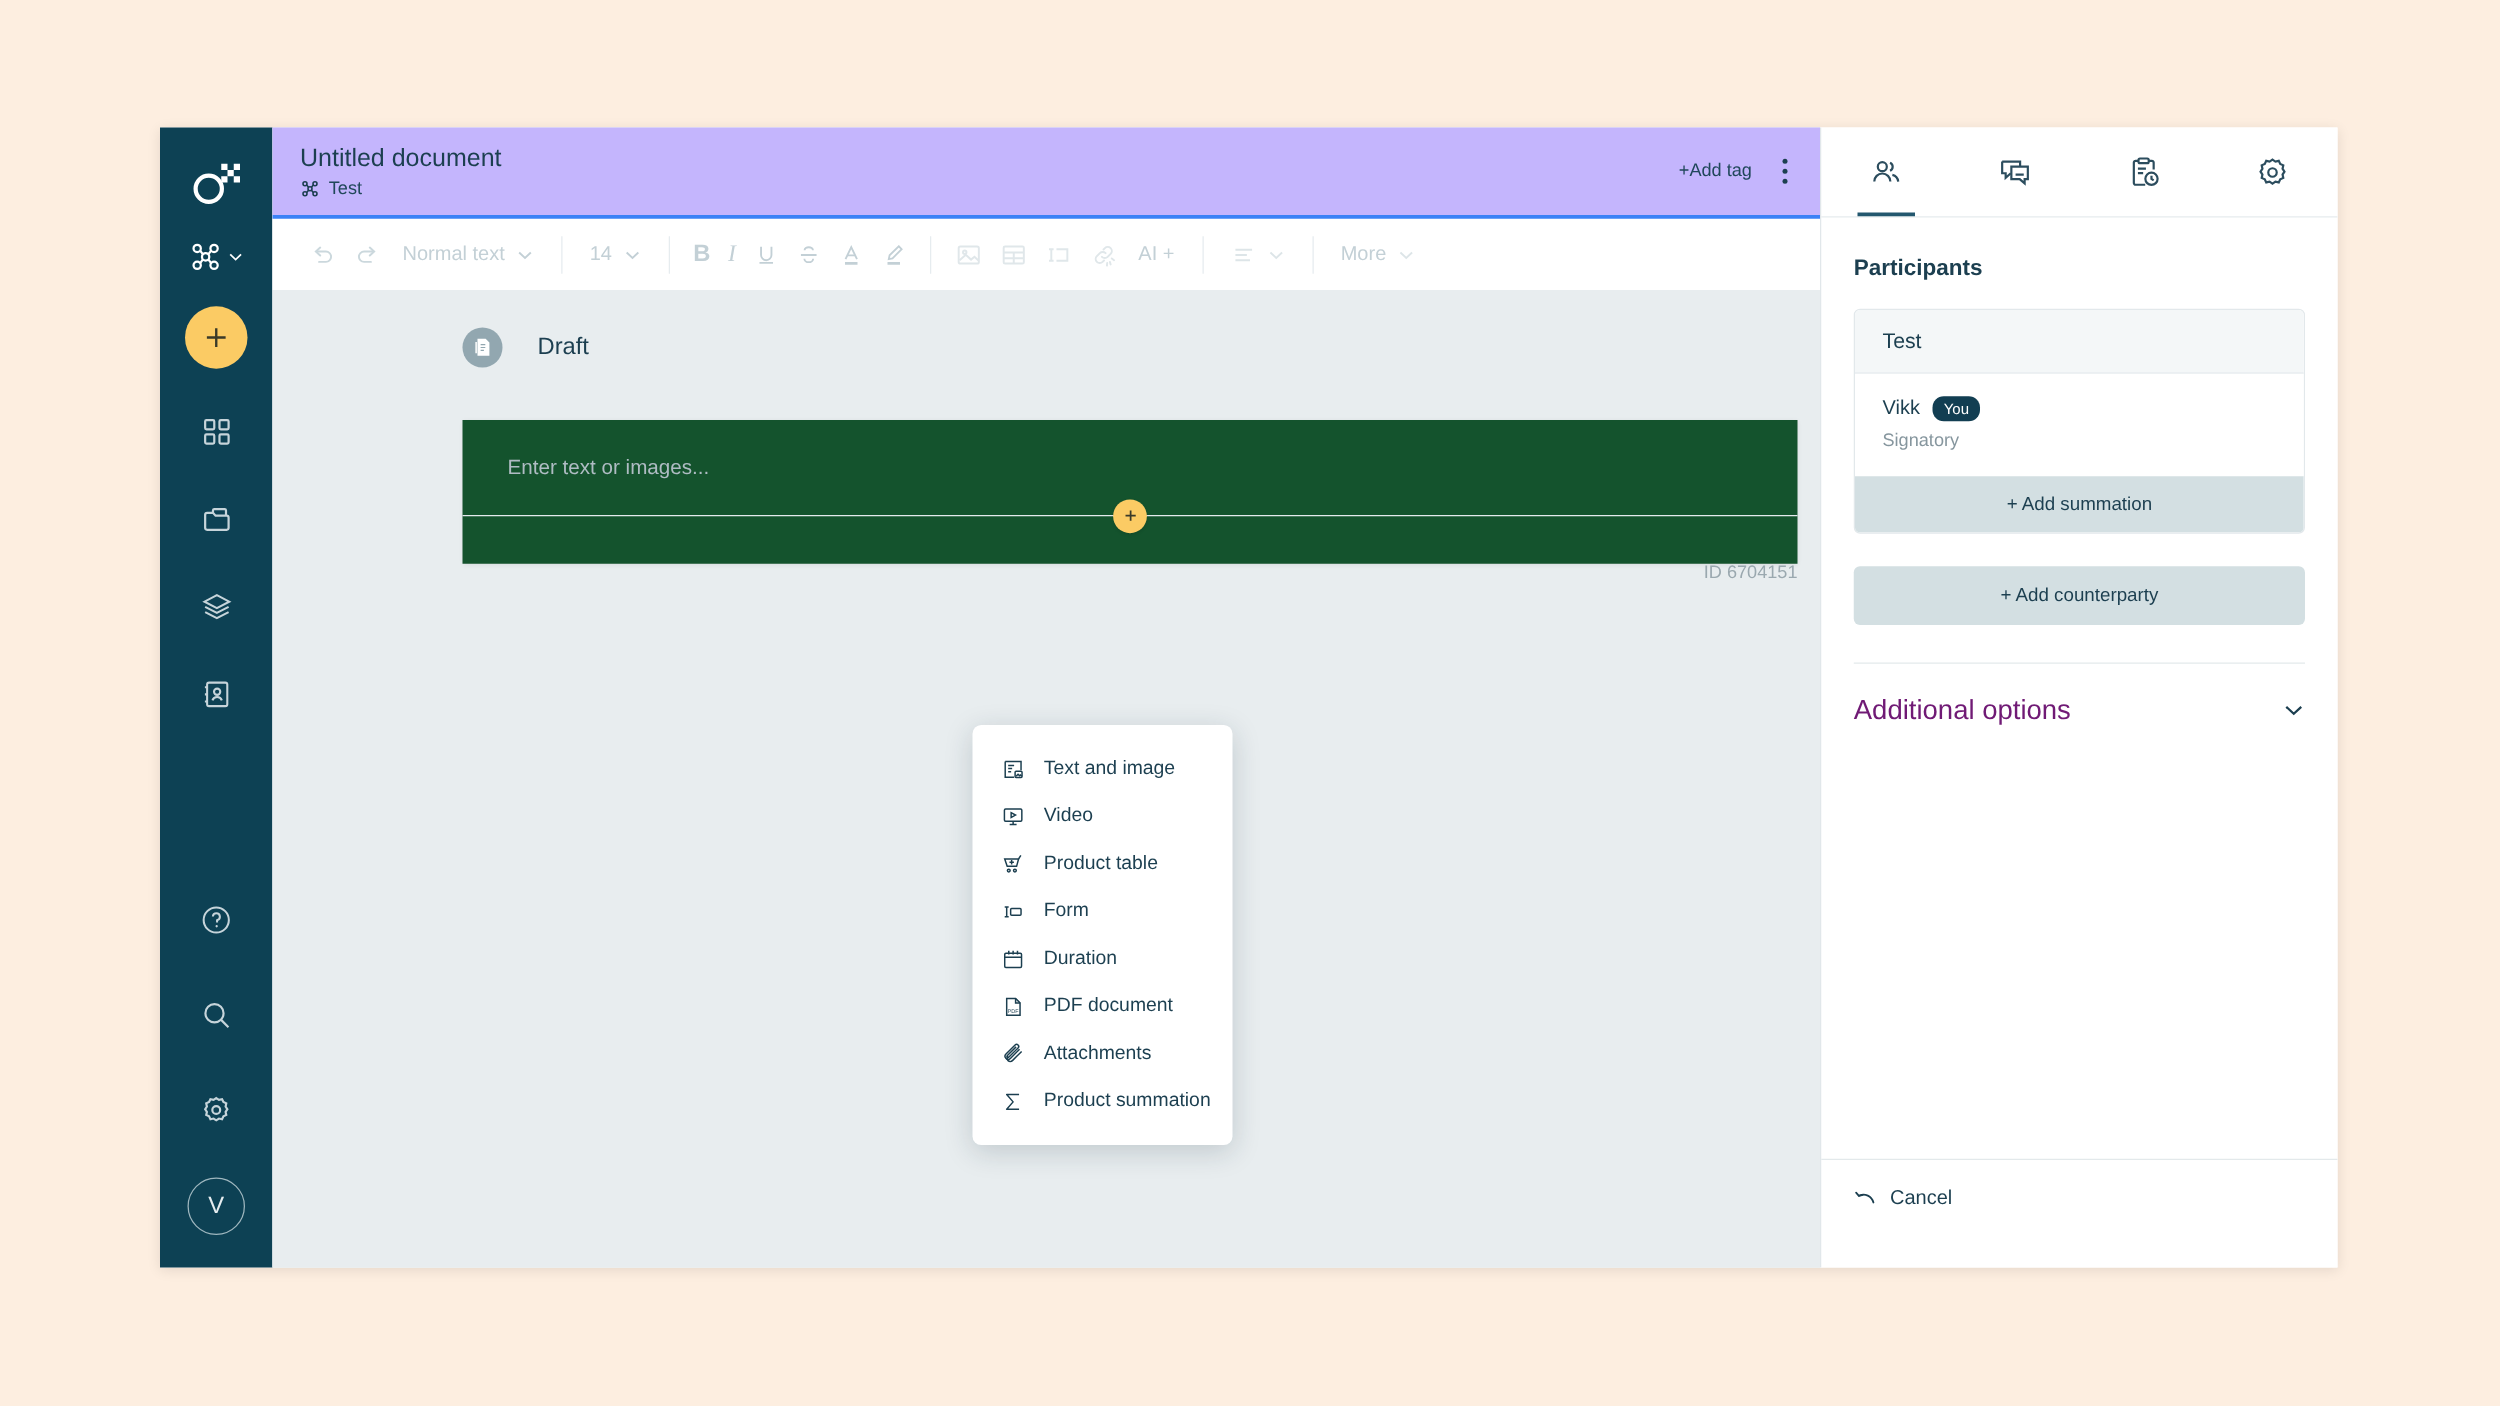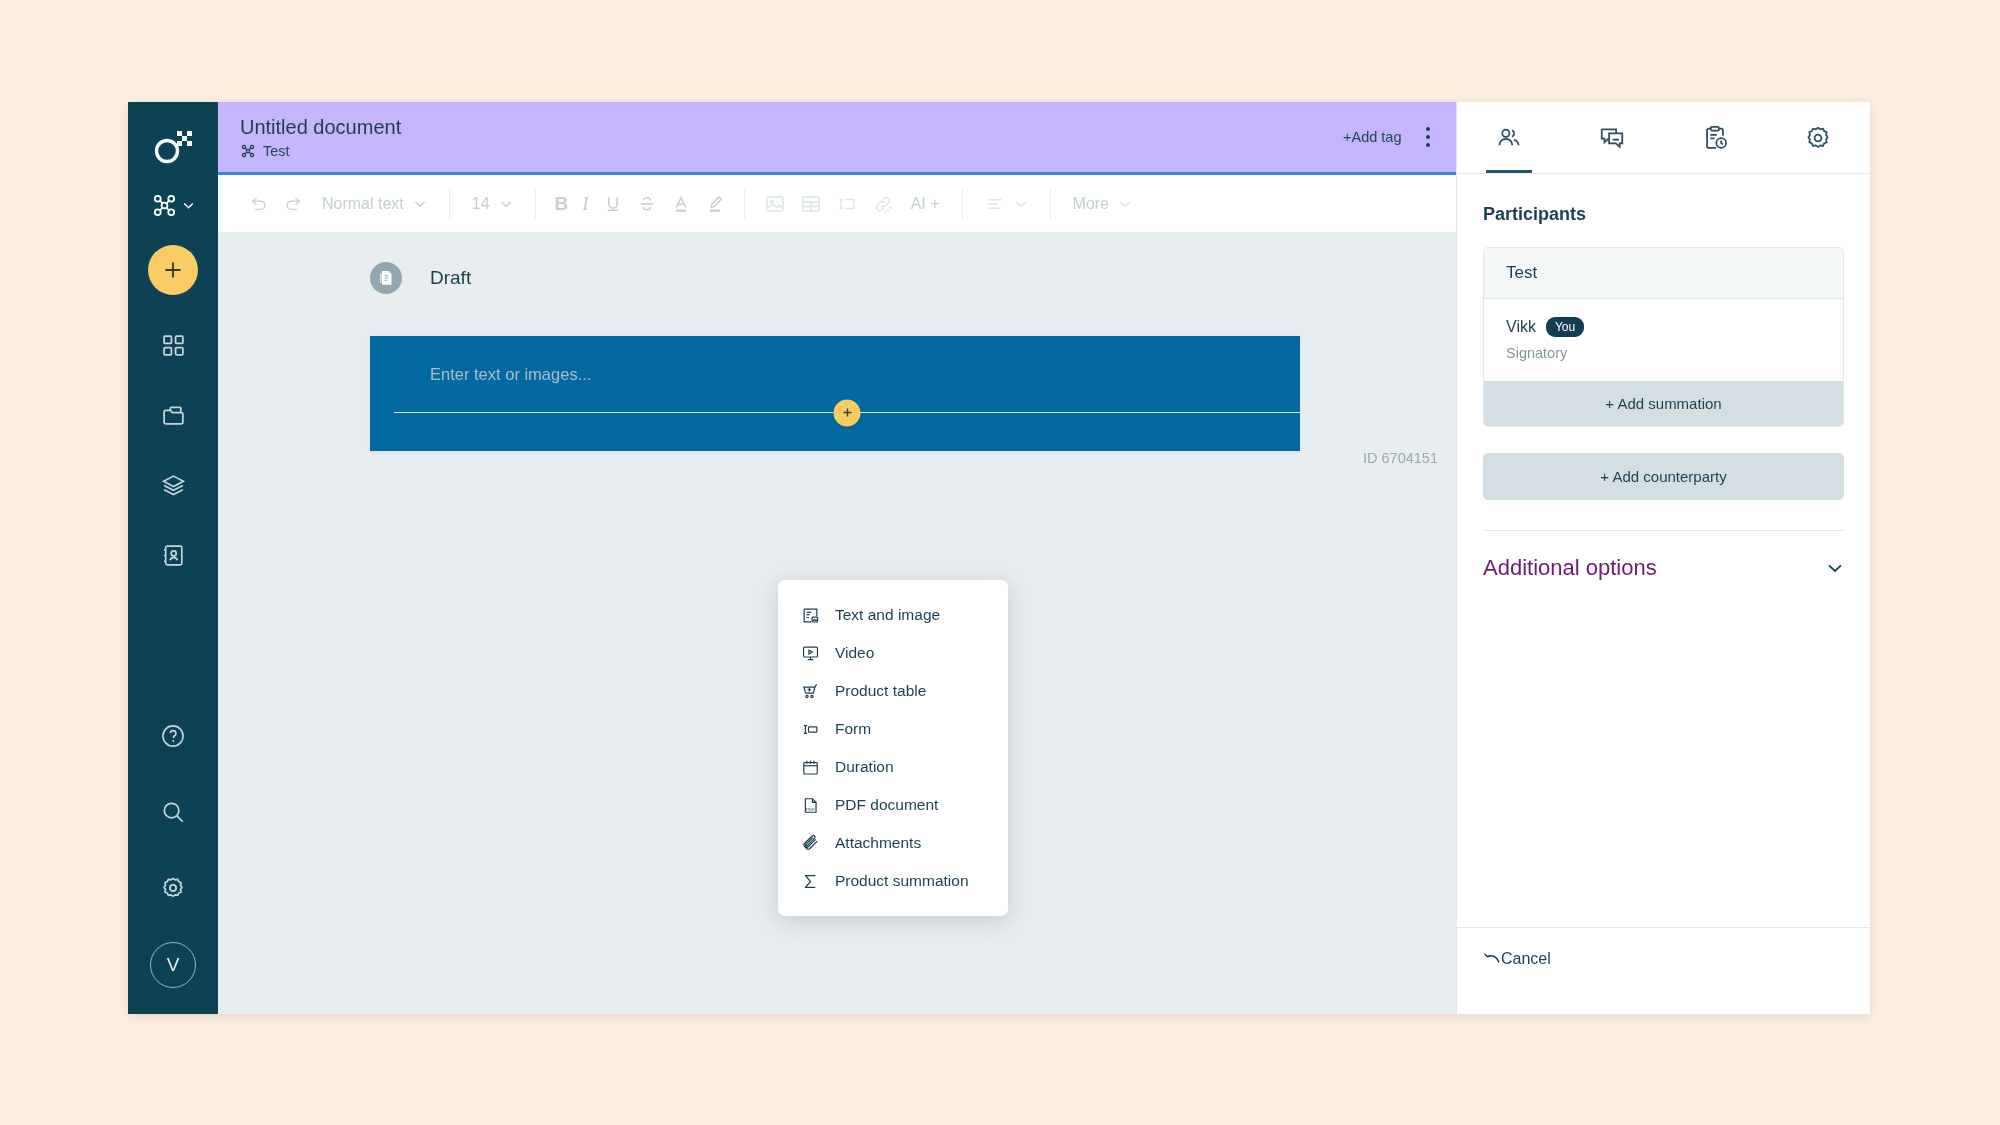--- a/index.html
+++ b/index.html
@@ -74,41 +74,41 @@
   
   .canvas { flex: 1 1 auto; position: relative; background: #E8EDEF; overflow: hidden; }
   .status-row { display: flex; align-items: center; gap: 28px; padding: 30px 0 0 152px; }
   .status-icon {
     width: 32px; height: 32px; border-radius: 50%; background: #92A7B0;
     display: flex; align-items: center; justify-content: center;
   }
   .status-label { font-size: 19px; color: #1C3F50; }
 
   .editor-card {
-    position: absolute; left: 152px; top: 104px; width: 930px;
-    background: #0369a1; box-shadow: 0 1px 4px rgba(0,0,0,.07); padding-left: 24px;
+    position: absolute; left: 152px; top: 104px; width: 1068px;
+    background: #14532d; box-shadow: 0 1px 4px rgba(0,0,0,.07);
   }
   .editor-block { height: 76px; display:flex; align-items:center; padding-left: 36px; }
   .editor-placeholder { font-size: 16.5px; color: #AFBCC3; }
   .editor-divider { height: 1px; background: #E4EAED; position: relative; }
   .divider-plus {
     position: absolute; left: 50%; top: 50%; transform: translate(-50%,-50%);
     width: 27px; height: 27px; border-radius: 50%; background: #FBCB64;
     display: flex; align-items: center; justify-content: center; cursor: pointer;
     box-shadow: 0 1px 3px rgba(0,0,0,.12);
   }
   .editor-block2 { height: 38px; }
   .doc-id {
     position: absolute; left: 152px; top: 218px; width: 1068px;
     text-align: right; font-size: 14.5px; color: #9AA8AF;
   }
 
   
   .insert-menu {
-    position: absolute; left: 560px; top: 348px; width: 230px;
+    position: absolute; left: 560px; top: 348px; width: 208px;
     background: #fff; border-radius: 7px;
     box-shadow: 0 5px 22px rgba(20,45,60,.18);
     padding: 16px 0 16px 0;
   }
   .menu-item {
     display: flex; align-items: center; gap: 15px;
     padding: 9px 0 9px 22px; font-size: 15.5px; color: #1C3F50; cursor: pointer;
   }
   .menu-icon { width: 20px; height: 20px; flex: 0 0 20px; display:flex; align-items:center; justify-content:center; }
 
@@ -146,21 +146,21 @@
     border-radius: 5px; margin-top: 26px;
   }
   .panel-rule { height: 1px; background: #E4EAEC; margin: 30px 0 0 0; }
   .addl-row {
     display: flex; align-items: center; justify-content: space-between;
     padding: 24px 0 0 0; cursor: pointer;
   }
   .addl-label { font-size: 22px; color: #701a75; }
 
   .panel-footer { border-top: 1px solid #E3E9EB; padding: 22px 26px 26px 26px; }
-  .cancel-row { display: flex; align-items: center; cursor: pointer; margin-bottom: 20px; }
+  .cancel-row { display: flex; align-items: center; gap: 11px; cursor: pointer; margin-bottom: 20px; }
   .cancel-label { font-size: 16px; color: #1C3F50; }
   .btn-save {
     background: #FBCB64; color: #1C3F50; font-size: 17px;
     text-align: center; padding: 18px 0; border-radius: 5px; cursor: pointer;
   }
   svg { display: block; }
 </style>
 </head>
 <body>
 

